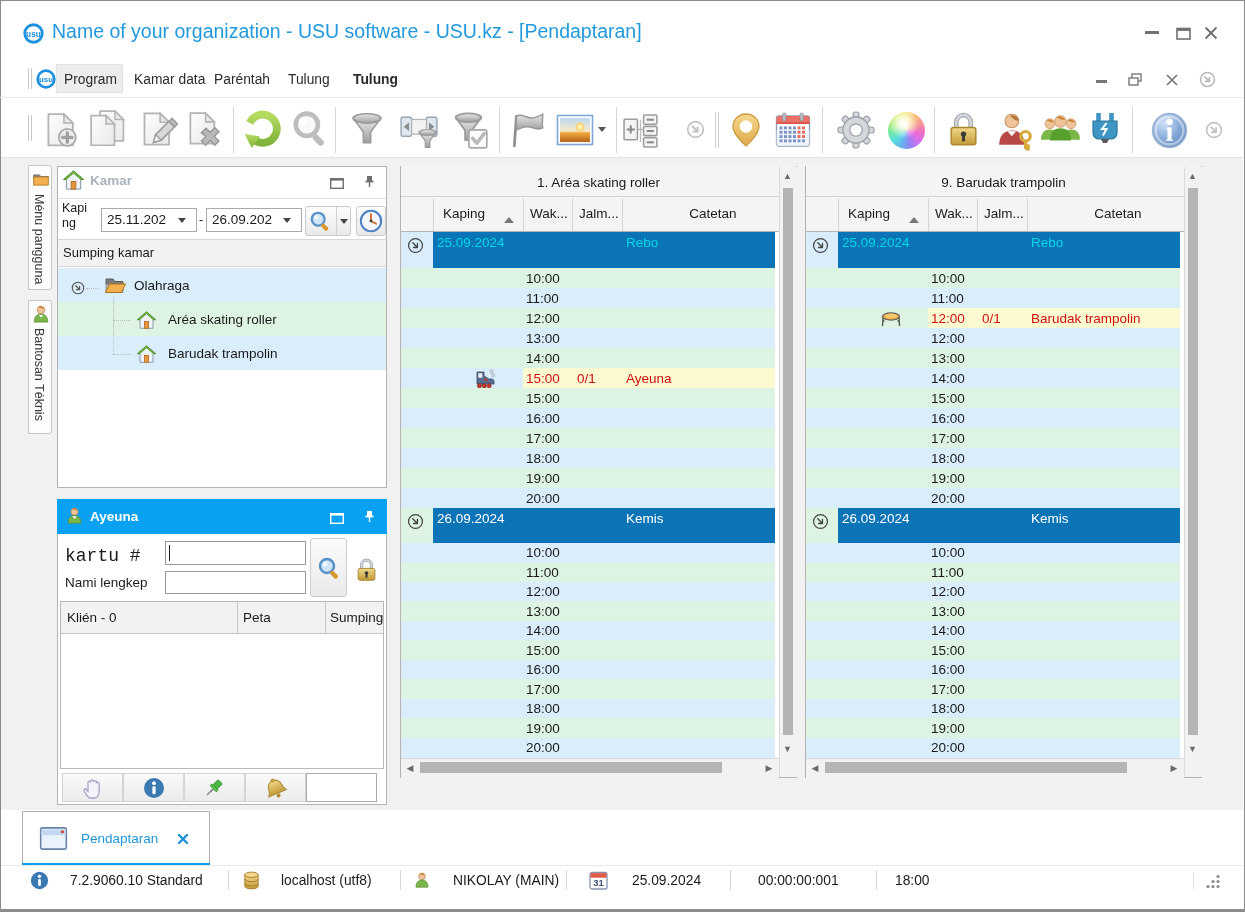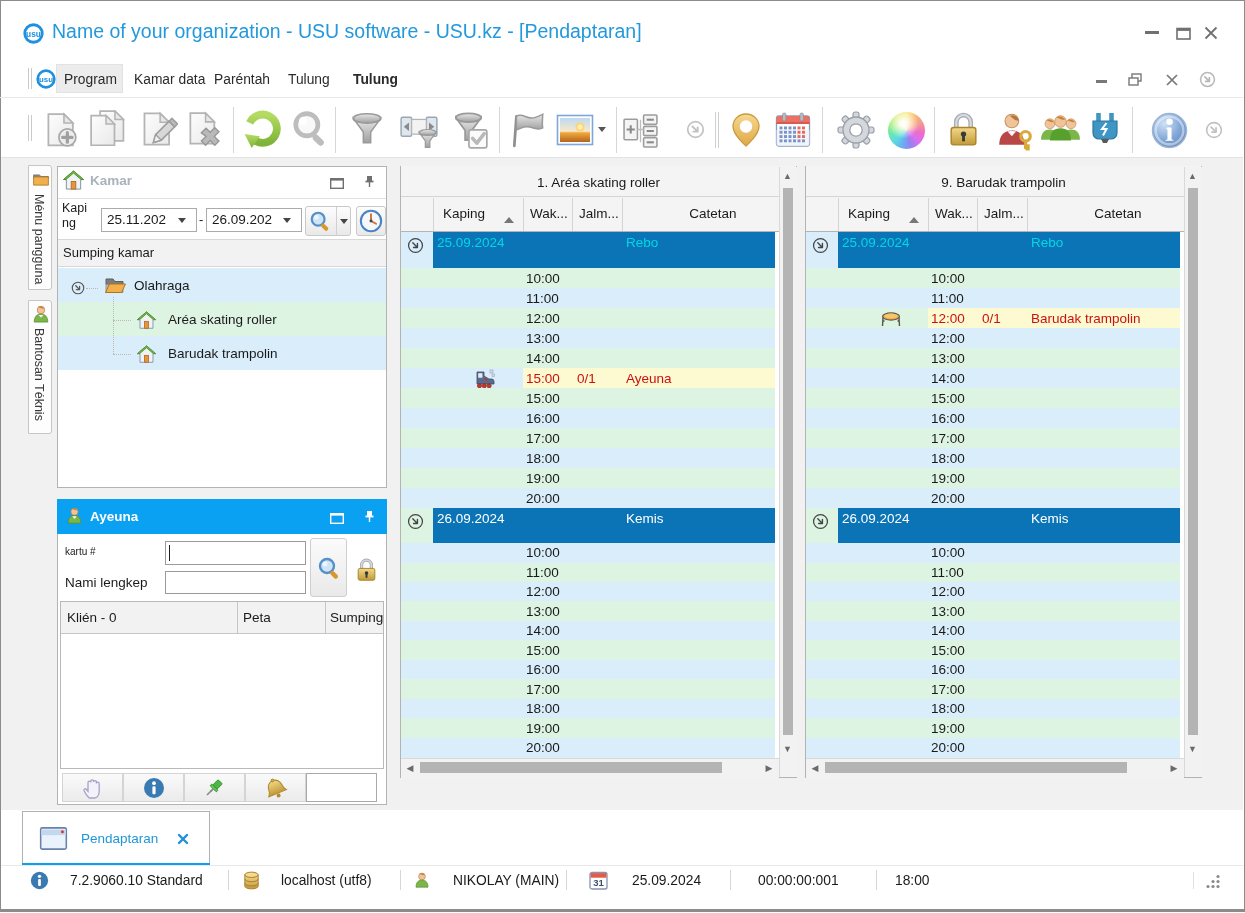--- a/index.html
+++ b/index.html
@@ -400,21 +400,21 @@
 <div class="a" style="left:90px;top:509px;font-size:13.5px;font-weight:bold;color:#fff;">Ayeuna</div>
 <div class="a" style="left:330px;top:510px;"><svg width="14" height="11" viewBox="0 0 14 11">
       <rect x="0.7" y="0.7" width="12.6" height="9.6" fill="none" stroke="#fff" stroke-width="1.4"></rect>
       <path d="M1 1.8 h12" stroke="#fff" stroke-width="1.6"></path>
     </svg></div>
 <div class="a" style="left:364px;top:509px;"><svg width="11" height="13" viewBox="0 0 11 13">
       <path d="M3 1 h5 v5.5 h-5 z" fill="#fff"></path>
       <path d="M1.5 6.5 h8" stroke="#fff" stroke-width="1.8"></path>
       <path d="M5.5 7 v5" stroke="#fff" stroke-width="1.4"></path>
     </svg></div>
-<div class="a" style="left:65px;top:546px;font-size:10px;color:#1a1a1a;">kartu #</div>
+<div class="a" style="left:65px;top:546px;font-size:18px;color:#1a1a1a;font-family:Liberation Mono, monospace;">kartu #</div>
 <div class="a" style="left:165px;top:541px;width:141px;height:24px;background:#fff;border:1px solid #9a9a9a;box-sizing:border-box;">
     <div class="a" style="left:3px;top:3px;width:1px;height:16px;background:#222;"></div>
   </div>
 <div class="a" style="left:65px;top:575px;font-size:13.5px;color:#1a1a1a;">Nami lengkep</div>
 <div class="a" style="left:165px;top:571px;width:141px;height:23px;background:#fff;border:1px solid #9a9a9a;box-sizing:border-box;"></div>
 <div class="a" style="left:310px;top:538px;width:37px;height:59px;border:1px solid #cfcfcf;border-radius:3px;background:linear-gradient(#fbfbfb,#e9e9e9);box-sizing:border-box;">
 <div class="a" style="left:6px;top:17px;"><svg width="24" height="24" viewBox="0 0 24 24">
         <circle cx="10" cy="10" r="7" fill="#cfe4f7" stroke="#5590c8" stroke-width="2.4"></circle>
         <circle cx="8" cy="8" r="2.5" fill="#eef6fd"></circle>
         <rect x="15.5" y="14" width="9" height="4.5" rx="2" transform="rotate(45 15.5 14)" fill="#d89830"></rect>

